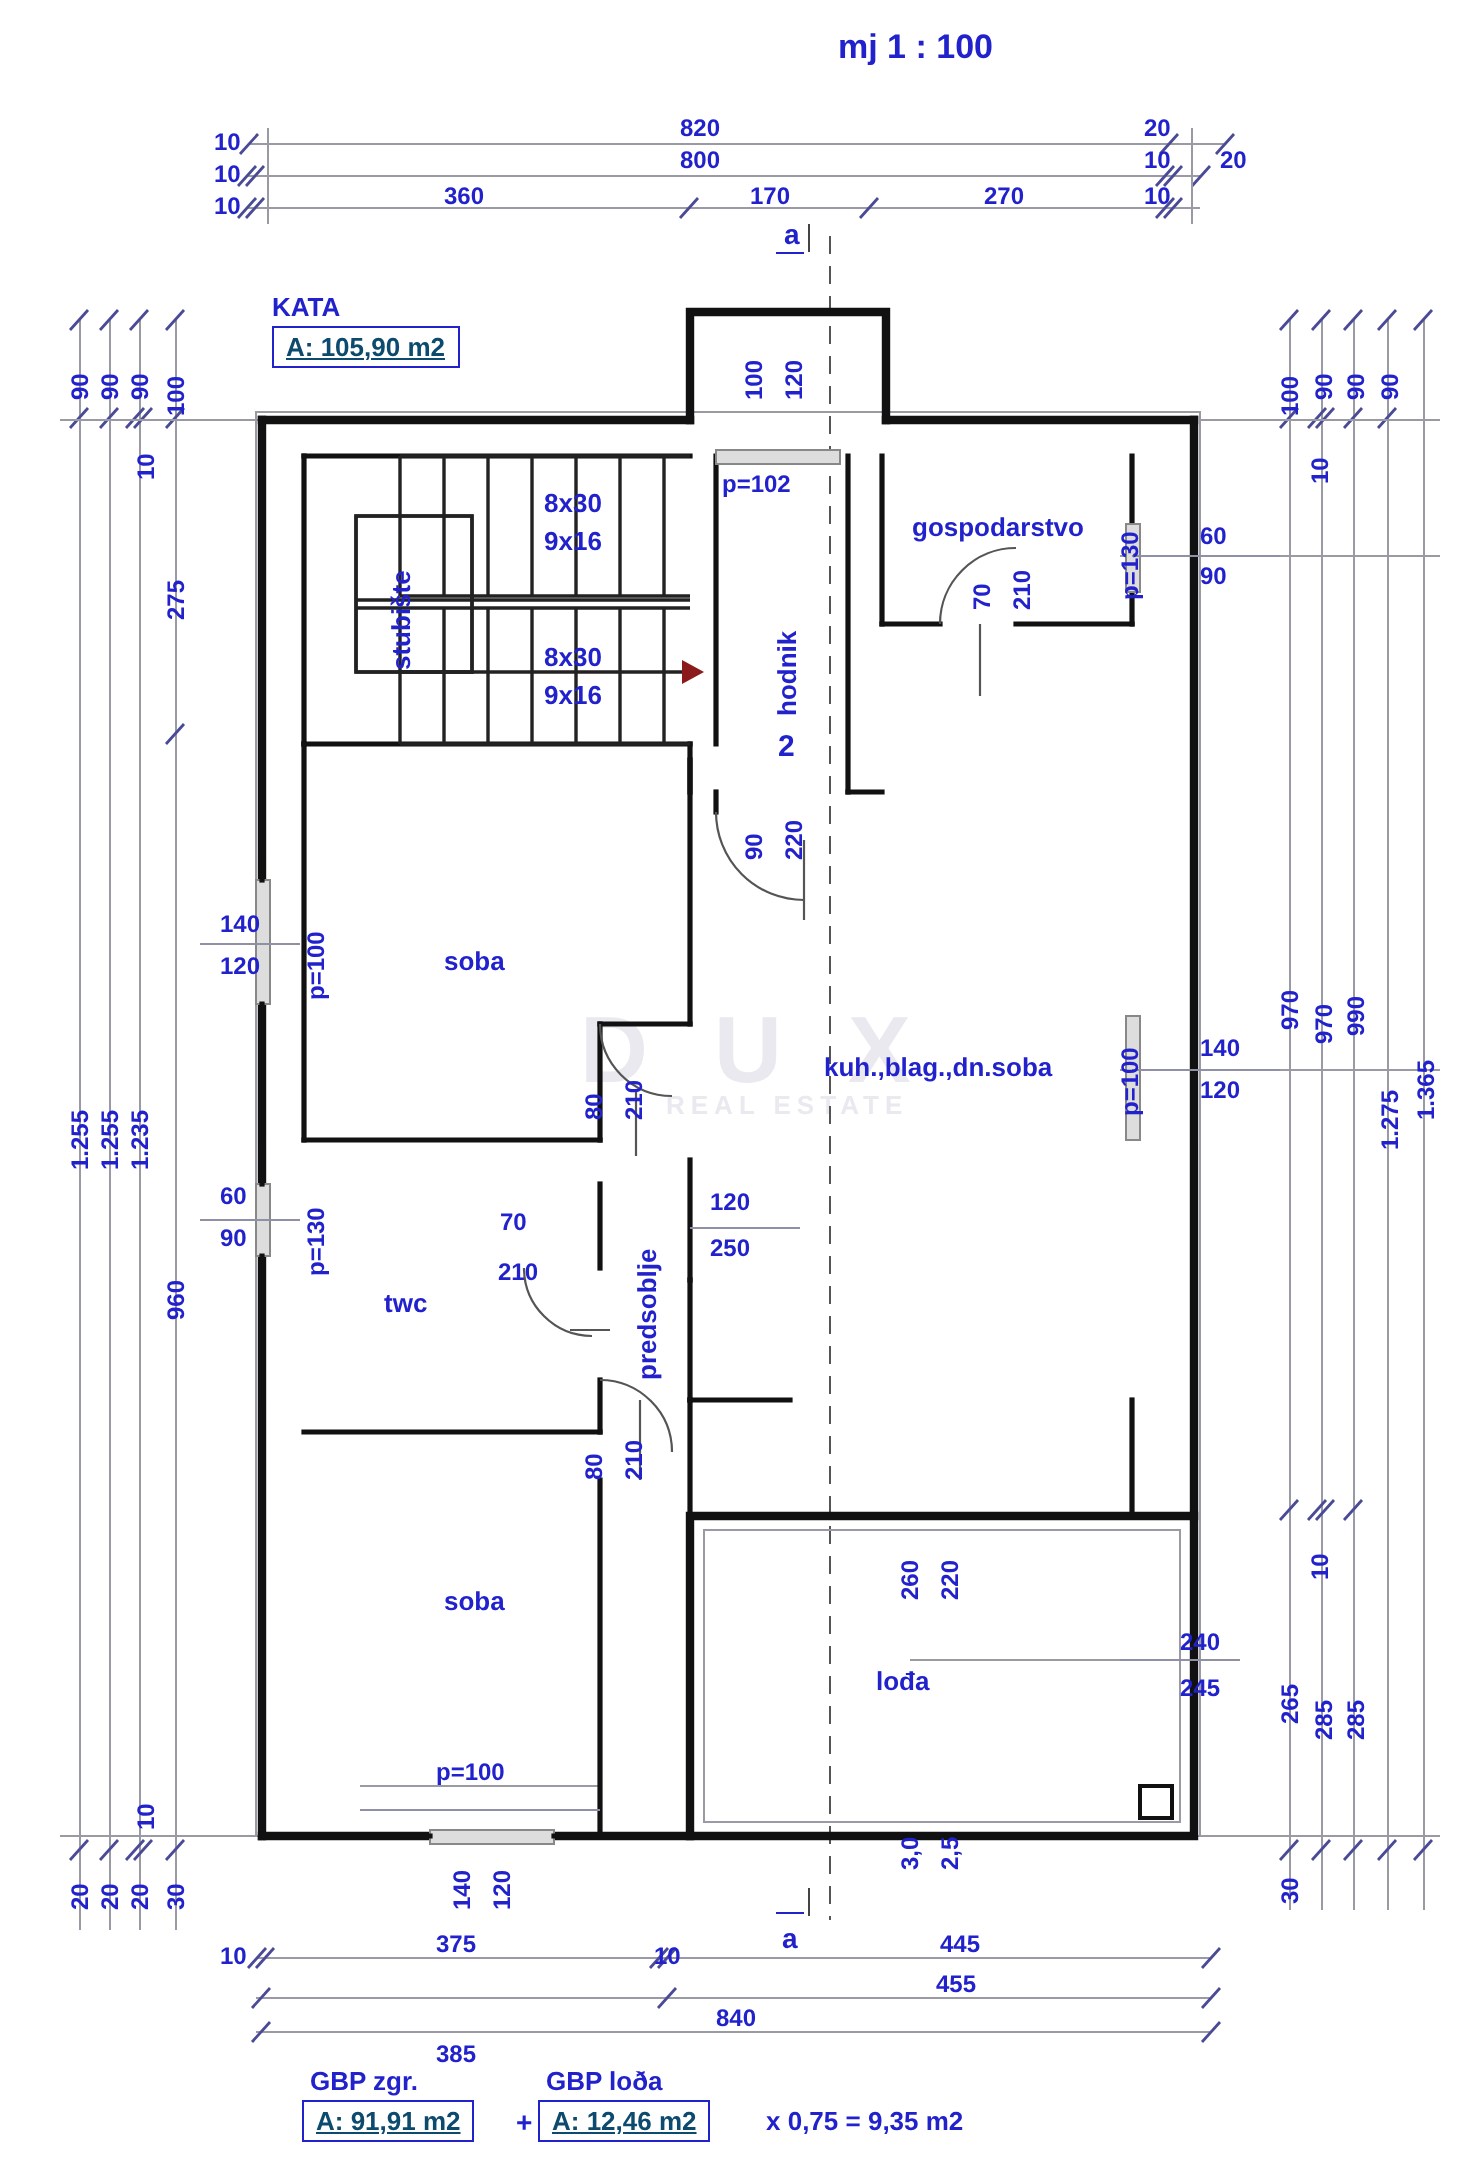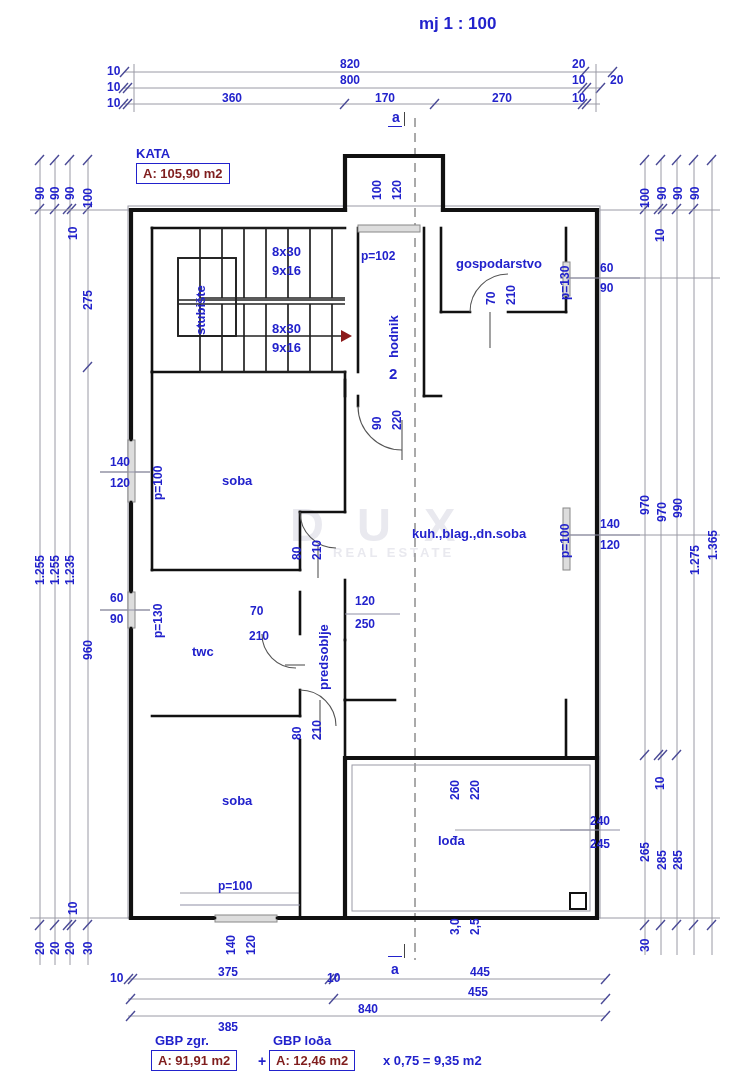--- a/index.html
+++ b/index.html
@@ -21,23 +21,24 @@
   
   .dline{position:absolute;background:#9a9aa5;}
   .dline.h{height:1px;}
   .dline.v{width:1px;}
   .room-label{
     position:absolute;color:#2222cc;font-weight:bold;font-size:13px;
     font-family:"Liberation Sans", sans-serif;white-space:nowrap;line-height:1;
   }
   .room-label.v{transform-origin:0 0;transform:rotate(-90deg);}
   .boxlabel{
-    position:absolute;border:1px solid #2222cc;color:#7f1d1d;font-weight:bold;
+    position:absolute;border:1px solid #2222cc;color:#0c4a6e;font-weight:bold;
     font-size:13px;padding:2px 6px;background:#ffffff;white-space:nowrap;
     font-family:"Liberation Sans", sans-serif;
+    text-decoration:underline;
   }
   .plainlabel{
     position:absolute;color:#2222cc;font-weight:bold;font-size:13px;
     white-space:nowrap;font-family:"Liberation Sans", sans-serif;
   }
   .arrow{
     position:absolute;width:0;height:0;
     border-top:6px solid transparent;border-bottom:6px solid transparent;
     border-left:11px solid #8b1a1a;
   }
@@ -414,21 +415,21 @@
   <div class="room-label" style="left:438px;top:834px;">lođa</div>
 
   <div class="dimtxt" style="left:272px;top:245px;font-size:13px;">8x30</div>
   <div class="dimtxt" style="left:272px;top:264px;font-size:13px;">9x16</div>
   <div class="dimtxt" style="left:272px;top:322px;font-size:13px;">8x30</div>
   <div class="dimtxt" style="left:272px;top:341px;font-size:13px;">9x16</div>
   <div class="arrow" style="left:341px;top:330px;"></div>
 
   <div class="dimtxt v" style="left:371px;top:200px;">100</div>
   <div class="dimtxt v" style="left:391px;top:200px;">120</div>
-  <div class="dimtxt" style="left:361px;top:250px;text-align:right;">p=102</div>
+  <div class="dimtxt" style="left:361px;top:236px;text-align:right;">p=102</div>
 
   <div class="dimtxt v" style="left:485px;top:305px;">70</div>
   <div class="dimtxt v" style="left:505px;top:305px;">210</div>
 
   <div class="dimtxt v" style="left:559px;top:300px;">p=130</div>
   <div class="dimtxt" style="left:600px;top:262px;">60</div>
   <div class="dimtxt" style="left:600px;top:282px;">90</div>
 
   <div class="dimtxt v" style="left:371px;top:430px;">90</div>
   <div class="dimtxt v" style="left:391px;top:430px;">220</div>

